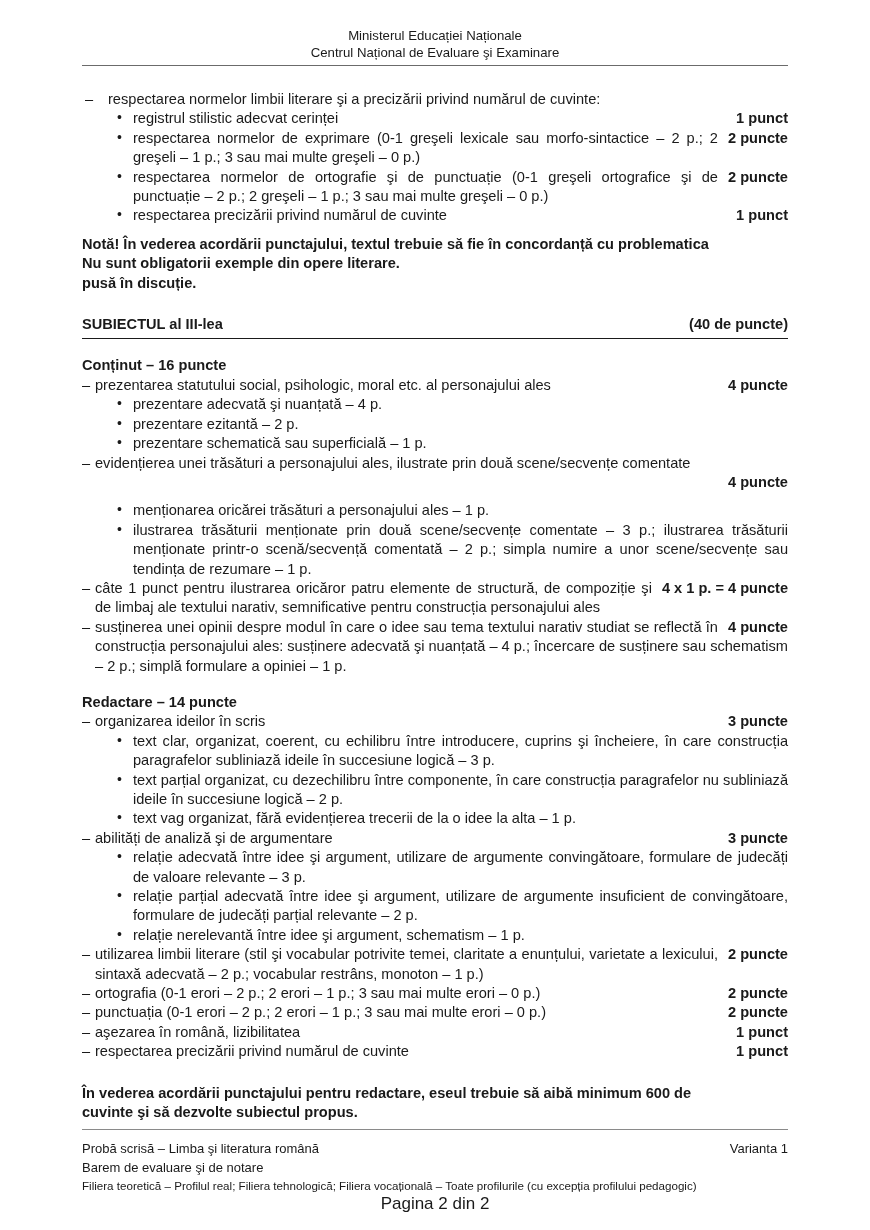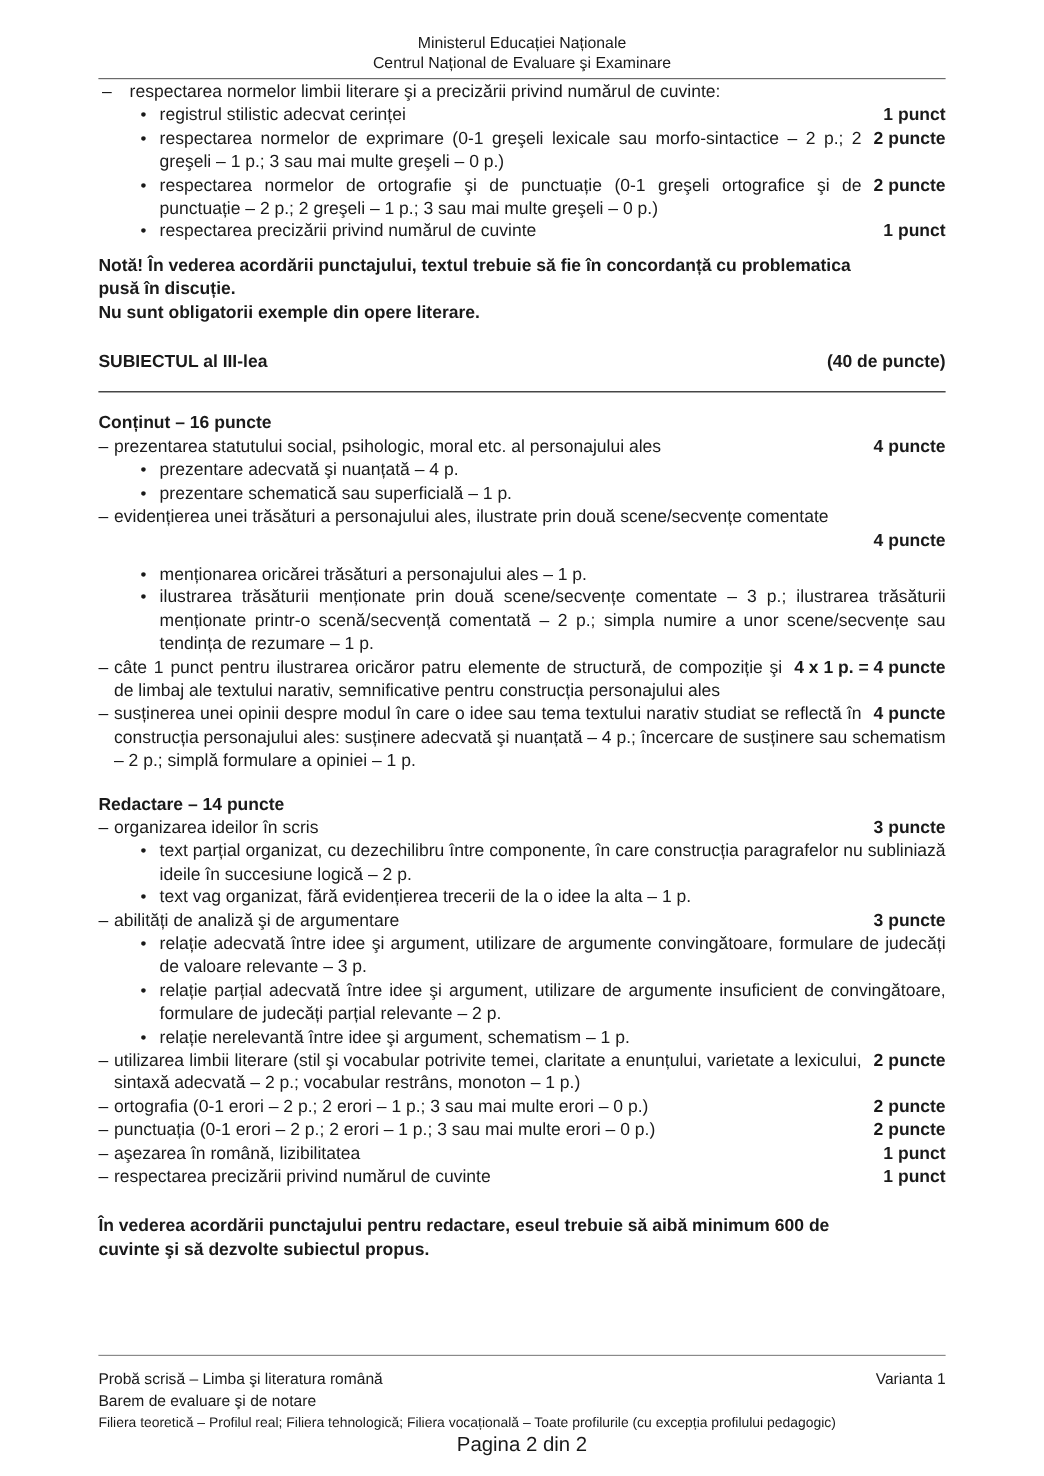--- a/index.html
+++ b/index.html
@@ -73,20 +73,21 @@
     text-align: justify;
   }
   .dash::before {
     content: "\2013";
     position: absolute;
     left: 0;
     top: 0;
   }
   .dash.wide {
     padding-left: 26px;
+    margin-top: 22px;
   }
   .dash.wide::before {
     left: 3px;
   }
   .dash.nojust { text-align: left; }
 
   
   .bullet {
     position: relative;
     margin-left: 33px;
@@ -110,21 +111,21 @@
 
   .spacer-sm { height: 9px; }
   .spacer-md { height: 17px; }
   .spacer-lg { height: 22px; }
 
   
   .section-head {
     position: relative;
     font-weight: bold;
     border-bottom: 1.6px solid #1a1a1a;
-    padding-bottom: 14px;
+    padding-bottom: 4px;
     overflow: hidden;
     text-decoration: none;
   }
   .section-head .sh-left { float: left; }
   .section-head .sh-right { float: right; }
 
   .subhead {
     font-weight: bold;
   }
 
@@ -203,22 +204,22 @@
     <div class="bullet nojust row">
       <span class="pts">1 punct</span>
       <span>respectarea precizării privind numărul de cuvinte</span>
     </div>
     <div class="clr"></div>
 
     <div class="spacer-sm"></div>
 
     <div class="note">
       <span>Notă! În vederea acordării punctajului, textul trebuie să fie în concordanță cu problematica</span>
+      <span class="note-line">Nu sunt obligatorii exemple din opere literare.</span>
       <span class="note-line">pusă în discuție.</span>
-      <span class="note-line">Nu sunt obligatorii exemple din opere literare.</span>
     </div>
 
     <div class="spacer-lg"></div>
 
     <div class="section-head">
       <span class="sh-left">SUBIECTUL al III-lea</span>
       <span class="sh-right">(40 de puncte)</span>
       <div class="clr"></div>
     </div>
 
@@ -229,20 +230,23 @@
     <div class="dash nojust row">
       <span class="pts">4 puncte</span>
       <span>prezentarea statutului social, psihologic, moral etc. al personajului ales</span>
     </div>
     <div class="clr"></div>
 
     <div class="bullet nojust">
       <span>prezentare adecvată şi nuanțată – 4 p.</span>
     </div>
     <div class="bullet nojust">
+      <span>prezentare ezitantă – 2 p.</span>
+    </div>
+    <div class="bullet nojust">
       <span>prezentare schematică sau superficială – 1 p.</span>
     </div>
 
     <div class="dash nojust">
       <span>evidențierea unei trăsături a personajului ales, ilustrate prin două scene/secvențe comentate</span>
     </div>
     <div class="right-only">4 puncte</div>
 
     <div class="spacer-sm"></div>
 
@@ -268,20 +272,23 @@
     <div class="spacer-md"></div>
 
     <div class="subhead">Redactare – 14 puncte</div>
 
     <div class="dash nojust row">
       <span class="pts">3 puncte</span>
       <span>organizarea ideilor în scris</span>
     </div>
     <div class="clr"></div>
 
+    <div class="bullet">
+      <span>text clar, organizat, coerent, cu echilibru între introducere, cuprins şi încheiere, în care construcția paragrafelor subliniază ideile în succesiune logică – 3 p.</span>
+    </div>
     <div class="bullet">
       <span>text parțial organizat, cu dezechilibru între componente, în care construcția paragrafelor nu subliniază ideile în succesiune logică – 2 p.</span>
     </div>
     <div class="bullet nojust">
       <span>text vag organizat, fără evidențierea trecerii de la o idee la alta – 1 p.</span>
     </div>
 
     <div class="dash nojust row">
       <span class="pts">3 puncte</span>
       <span>abilități de analiză şi de argumentare</span>

